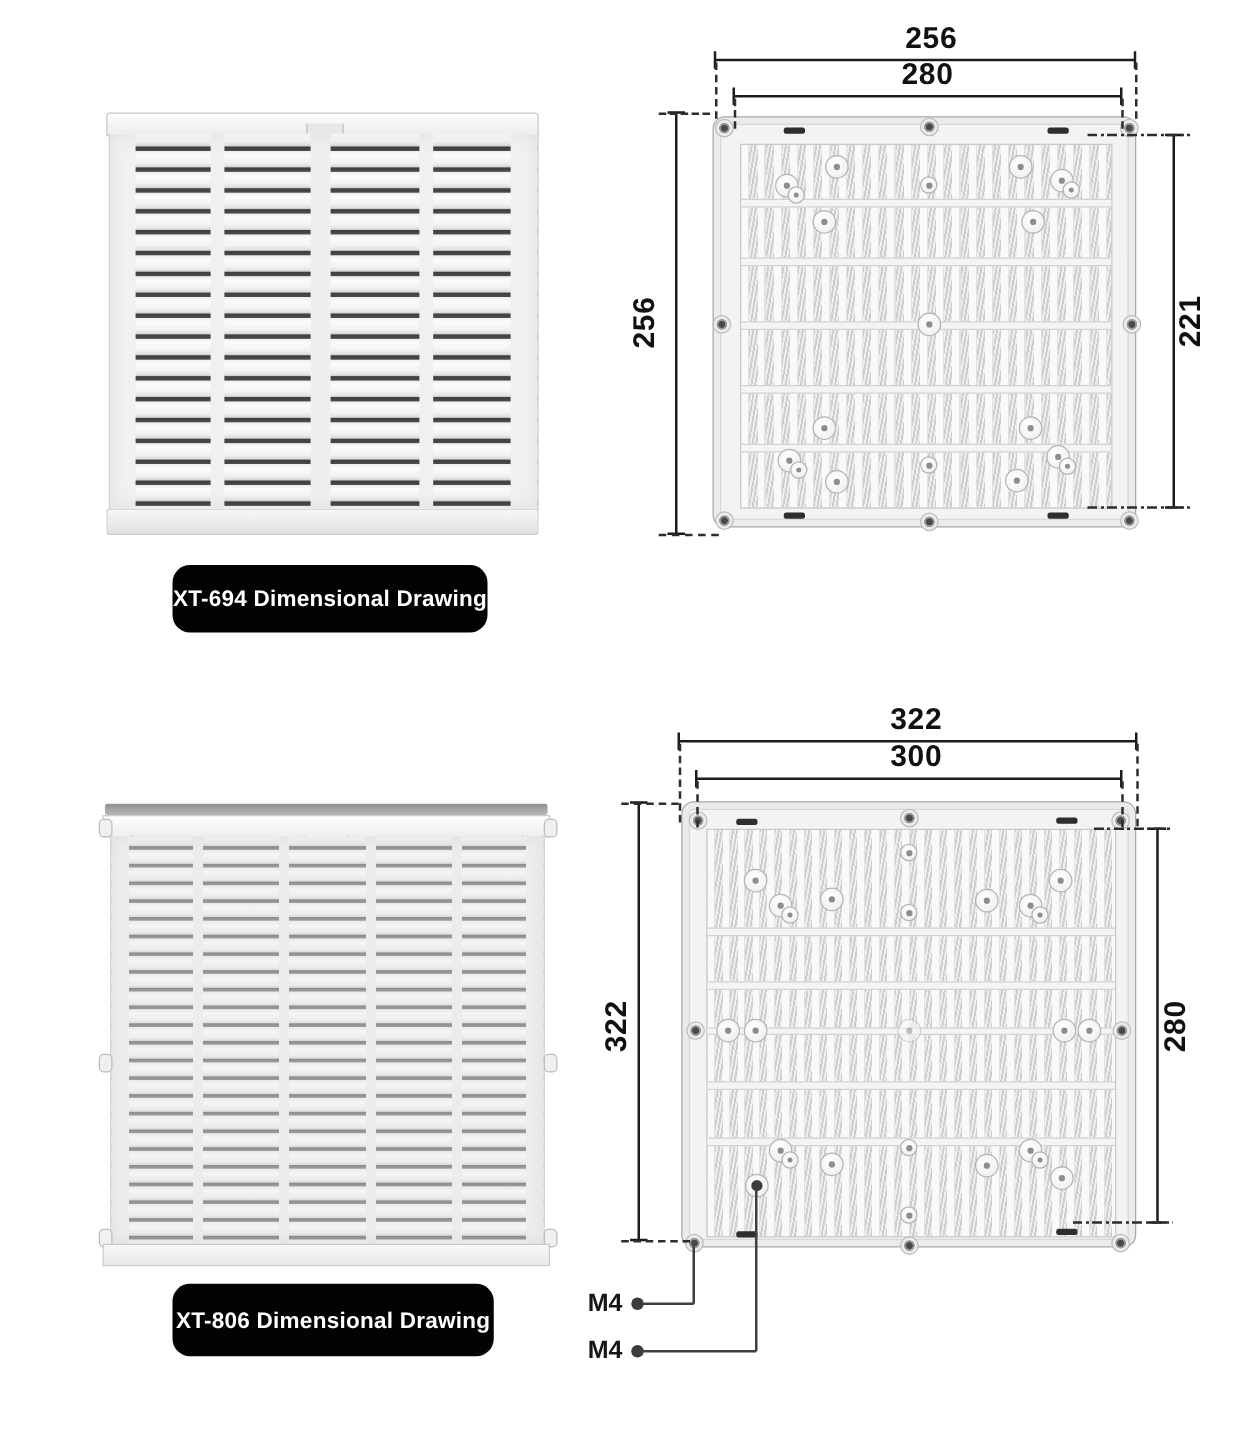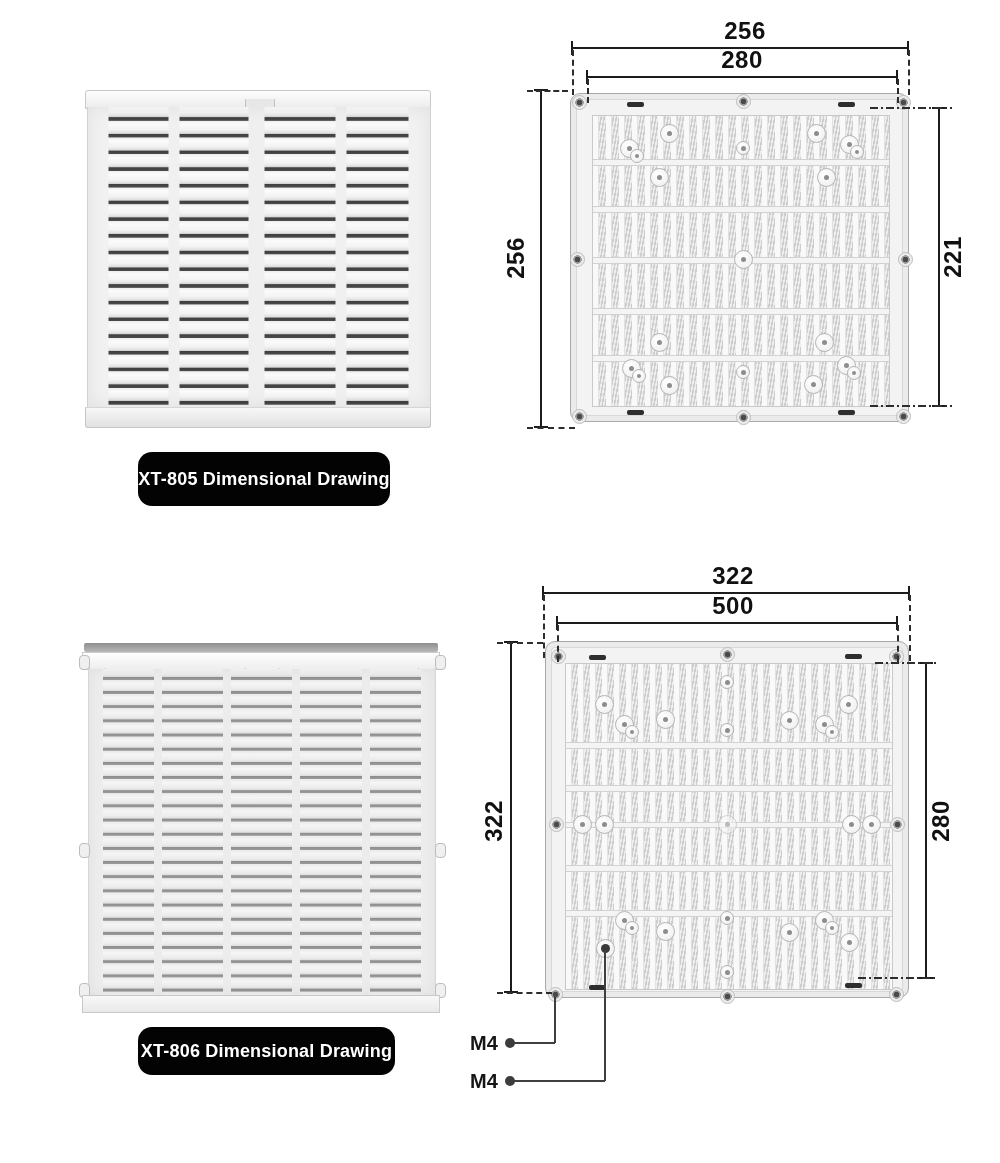--- a/index.html
+++ b/index.html
@@ -136,21 +136,21 @@
   <div class="exv" style="left:572px;top:50px;height:45px;"></div>
   <div class="exv" style="left:908px;top:50px;height:45px;"></div>
   <div class="exv" style="left:587px;top:79px;height:24px;"></div>
   <div class="exv" style="left:897px;top:79px;height:24px;"></div>
   <div class="exh" style="left:527px;top:90px;width:41px;"></div>
   <div class="exh" style="left:527px;top:427px;width:48px;"></div>
   <div class="ddh" style="left:870px;top:107px;width:82px;"></div>
   <div class="ddh" style="left:870px;top:405px;width:82px;"></div>
 
   <div class="badge" style="left:138px;top:452px;width:252px;height:54px;">
-    <span>XT-805 Dimensional Drawing</span>
+    <span>XT-694 Dimensional Drawing</span>
   </div>
 
   <div class="abs" id="front2" style="left:82px;top:643px;width:358px;height:369px;">
       <div style="position: absolute; left: 2px; top: 0px; width: 354px; height: 9px; background: linear-gradient(rgb(143, 143, 143), rgb(184, 184, 184)); border-radius: 2px;"></div>
       <div style="position: absolute; left: 0px; top: 9px; width: 356px; height: 16px; background: linear-gradient(rgb(254, 254, 254), rgb(238, 238, 238)); border: 1px solid rgb(204, 204, 204);"></div>
       <div style="position: absolute; left: 163px; top: 25px; width: 32px; height: 10px; background: rgb(242, 242, 242); border-top: none; border-right: 1px solid rgb(200, 200, 200); border-bottom: 1px solid rgb(200, 200, 200); border-left: 1px solid rgb(200, 200, 200); border-image: initial; border-radius: 0px 0px 5px 5px;"></div>
       <div style="position: absolute; left: 7px; top: 25px; width: 15px; height: 8px; background: rgb(236, 236, 236); border-top: none; border-right: 1px solid rgb(200, 200, 200); border-bottom: 1px solid rgb(200, 200, 200); border-left: 1px solid rgb(200, 200, 200); border-image: initial;"></div>
       <div style="position: absolute; left: 336px; top: 25px; width: 15px; height: 8px; background: rgb(236, 236, 236); border-top: none; border-right: 1px solid rgb(200, 200, 200); border-bottom: 1px solid rgb(200, 200, 200); border-left: 1px solid rgb(200, 200, 200); border-image: initial;"></div>
       <div style="position: absolute; left: 6px; top: 26px; width: 346px; height: 326px; border-left: 1px solid rgb(214, 214, 214); border-right: 1px solid rgb(214, 214, 214); box-shadow: rgba(0, 0, 0, 0.06) 0px 0px 16px inset; background-image: linear-gradient(90deg, rgb(237, 237, 237) 0px, rgb(237, 237, 237) 4%, rgba(0, 0, 0, 0) 4%, rgba(0, 0, 0, 0) 18.8%, rgb(236, 236, 236) 18.8%, rgb(236, 236, 236) 21.1%, rgba(0, 0, 0, 0) 21.1%, rgba(0, 0, 0, 0) 38.8%, rgb(236, 236, 236) 38.8%, rgb(236, 236, 236) 41.1%, rgba(0, 0, 0, 0) 41.1%, rgba(0, 0, 0, 0) 58.8%, rgb(236, 236, 236) 58.8%, rgb(236, 236, 236) 61.1%, rgba(0, 0, 0, 0) 61.1%, rgba(0, 0, 0, 0) 78.8%, rgb(236, 236, 236) 78.8%, rgb(236, 236, 236) 81.1%, rgba(0, 0, 0, 0) 81.1%, rgba(0, 0, 0, 0) 96%, rgb(237, 237, 237) 96%, rgb(237, 237, 237) 100%), repeating-linear-gradient(rgb(246, 246, 246) 0px, rgb(236, 236, 236) 5.5px, rgb(222, 222, 222) 7.5px, rgb(142, 142, 142) 8.3px, rgb(154, 154, 154) 10.5px, rgb(235, 235, 235) 11.2px, rgb(243, 243, 243) 14.17px);"></div>
       <div style="position: absolute; left: -3px; top: 12px; width: 9px; height: 13px; background: rgb(240, 240, 240); border: 1px solid rgb(189, 189, 189); border-radius: 4px;"></div>
@@ -255,21 +255,21 @@
         <div style="position: absolute; left: 4px; top: 4px; width: 9px; height: 9px; border-radius: 50%; background: rgb(58, 58, 58);"></div>
       </div>
       <div style="position: absolute; left: 175px; top: 324px; width: 12px; height: 12px; border-radius: 50%; border: 1px solid rgb(180, 180, 180); background: radial-gradient(circle at 40% 35%, rgb(255, 255, 255), rgb(236, 236, 236)); opacity: 1;">
         <div style="position: absolute; left: 3.5px; top: 3.5px; width: 5px; height: 5px; border-radius: 50%; background: rgb(141, 141, 141);"></div>
       </div>
     </div>
 
   <div class="dlh" style="left:543px;top:592px;width:366px;"></div>
   <div class="dim-text" style="left:733px;top:576px;">322</div>
   <div class="dlh" style="left:557px;top:622px;width:340px;"></div>
-  <div class="dim-text" style="left:733px;top:606px;">500</div>
+  <div class="dim-text" style="left:733px;top:606px;">300</div>
 
   <div class="dlv" style="left:510px;top:642px;height:350px;"></div>
   <div class="dim-text vert" style="left:494px;top:821px;">322</div>
   <div class="dlv" style="left:925px;top:663px;height:315px;"></div>
   <div class="dim-text vert" style="left:941px;top:821px;">280</div>
 
   <div class="exv" style="left:543px;top:595px;height:63px;"></div>
   <div class="exv" style="left:909px;top:595px;height:66px;"></div>
   <div class="exv" style="left:557px;top:625px;height:37px;"></div>
   <div class="exv" style="left:897px;top:625px;height:37px;"></div>
@@ -281,17 +281,17 @@
   <div class="m4-label" style="left:484px;top:1043px;">M4</div>
   <div class="leader-dot" style="left:505px;top:1038px;"></div>
   <div class="lh" style="left:514px;top:1042px;width:41px;"></div>
   <div class="lv" style="left:554px;top:997px;height:46px;"></div>
 
   <div class="m4-label" style="left:484px;top:1081px;">M4</div>
   <div class="leader-dot" style="left:505px;top:1076px;"></div>
   <div class="lh" style="left:514px;top:1080px;width:91px;"></div>
   <div class="lv" style="left:604px;top:951px;height:130px;"></div>
 
-  <div class="badge" style="left:138px;top:1027px;width:257px;height:48px;">
+  <div class="badge" style="left:138px;top:1027px;width:257px;height:58px;">
     <span>XT-806 Dimensional Drawing</span>
   </div>
 
 </div>
 
 </body></html>

